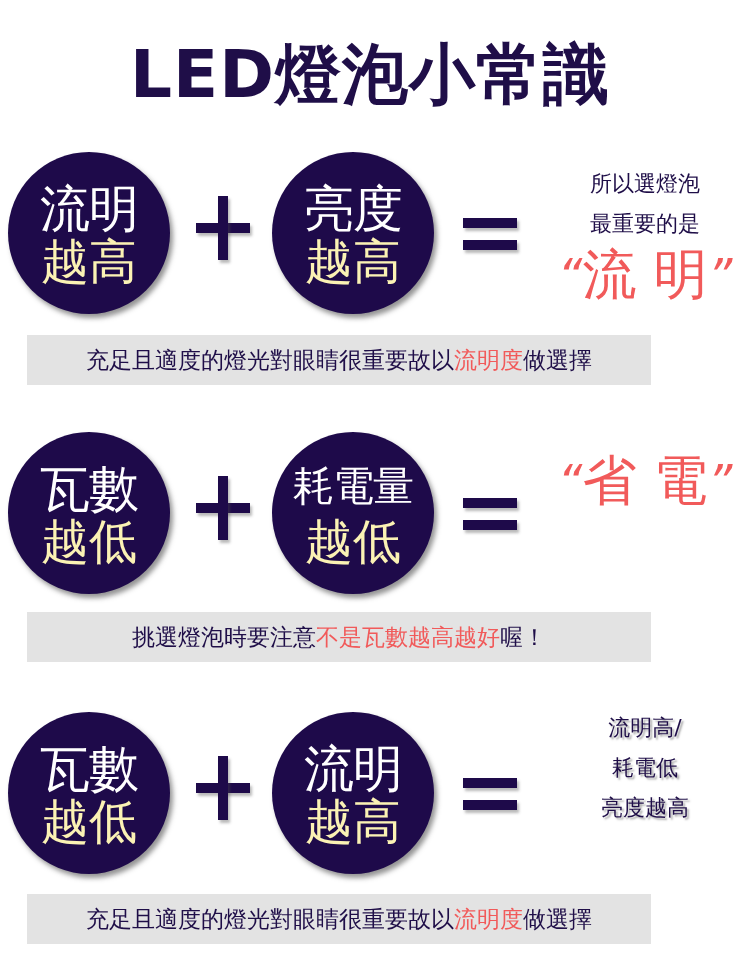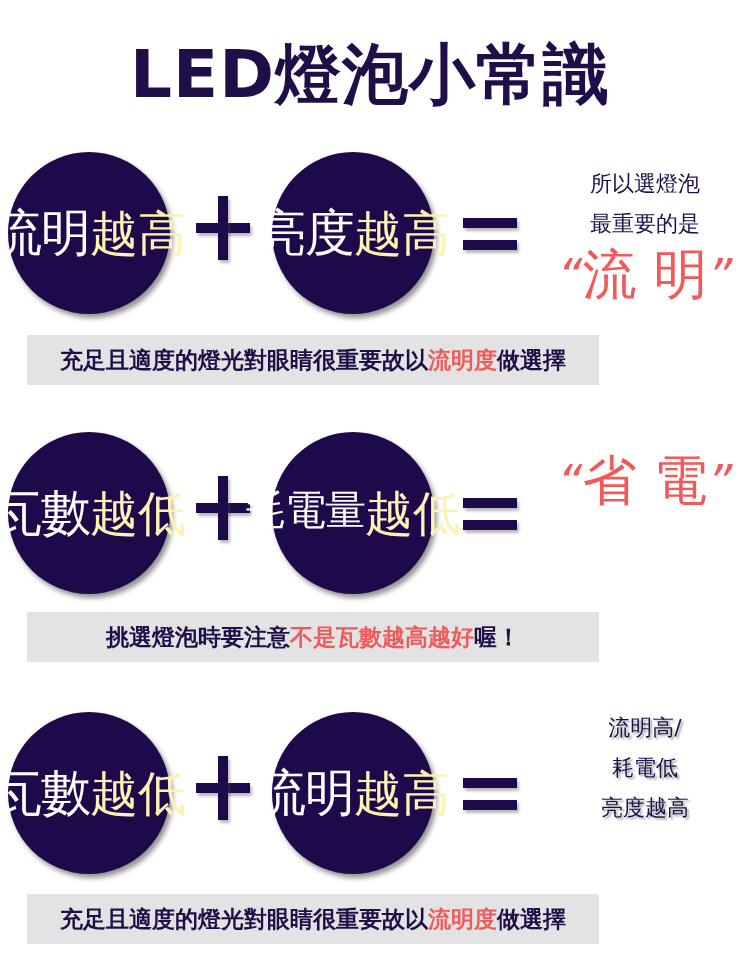--- a/index.html
+++ b/index.html
@@ -9,41 +9,41 @@
   }
   .title {
     position: absolute; left: 0; top: 32px; width: 740px; text-align: center;
     font-size: 66px; font-weight: bold; color: #1f0e48; letter-spacing: 1px; line-height: 86px;
   }
   .row { position: absolute; left: 0; width: 750px; height: 170px; }
   .circle {
     position: absolute; width: 162px; height: 162px; border-radius: 50%;
     background: #1e0a4a;
     box-shadow: 3px 4px 5px rgba(60,60,60,0.55);
-    display: flex; flex-direction: row; align-items: center; justify-content: center;
+    display: flex; flex-direction: column; align-items: center; justify-content: center;
   }
   .circle .top { color: #ffffff; font-size: 50px; line-height: 56px; white-space: nowrap; letter-spacing: -1px; }
   .circle .top.small { font-size: 41px; font-family: Liberation Mono, monospace; }
   .circle .bot { color: #fbf2b4; font-size: 48px; line-height: 48px; white-space: nowrap; }
   .c1 { left: 8px; top: 0; }
   .c2 { left: 272px; top: 0; }
   .plus { position: absolute; left: 196px; top: 44px; width: 60px; height: 66px; }
   .plus .h { position: absolute; left: 0; top: 27px; width: 54px; height: 10px; background: #1e0a4a; box-shadow: 2px 3px 3px rgba(80,80,80,0.4); }
   .plus .v { position: absolute; left: 22px; top: 0; width: 10px; height: 64px; background: #1e0a4a; box-shadow: 2px 3px 3px rgba(80,80,80,0.4); }
   .equals { position: absolute; left: 463px; top: 62px; width: 56px; height: 40px; }
   .equals .b { position: absolute; left: 0; width: 54px; height: 10px; background: #1e0a4a; box-shadow: 2px 3px 3px rgba(80,80,80,0.4); }
   .equals .b1 { top: 4px; } .equals .b2 { top: 26px; }
   .result { position: absolute; left: 540px; width: 210px; text-align: center; }
   .result .dark { color: #1f0e48; font-size: 22px; line-height: 40px; white-space: nowrap; }
   .result .red { color: #f15a5a; font-size: 54px; line-height: 62px; white-space: nowrap; font-style: normal; }
   .result .q { font-style: italic; font-size: 48px; }
   .result .dark.shadow { text-shadow: 2px 2px 2px rgba(90,90,90,0.55); }
   .banner {
-    position: absolute; left: 27px; width: 572px; height: 50px; background: #e3e3e3;
-    text-align: center; font-size: 23px; line-height: 50px; color: #1f0e48; white-space: nowrap; font-weight: bold;
+    position: absolute; left: 27px; width: 624px; height: 50px; background: #e3e3e3;
+    text-align: center; font-size: 23px; line-height: 50px; color: #1f0e48; white-space: nowrap;
   }
   .banner .hl { color: #f15a5a; }
 </style>
 </head>
 <body>
 
 <div class="title">LED燈泡小常識</div>
 
 <div class="row" style="top:152px;">
   <div class="circle c1">

